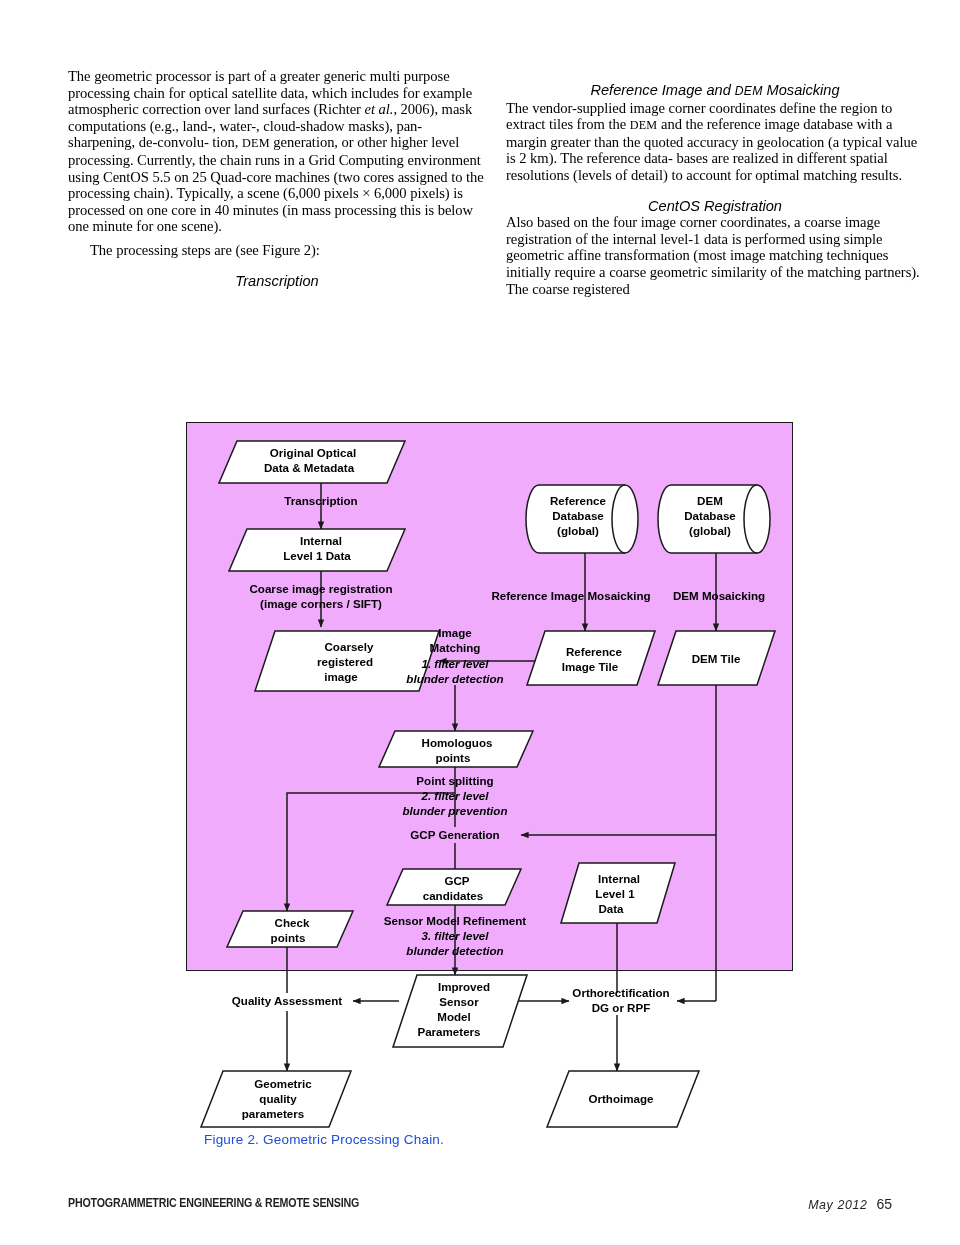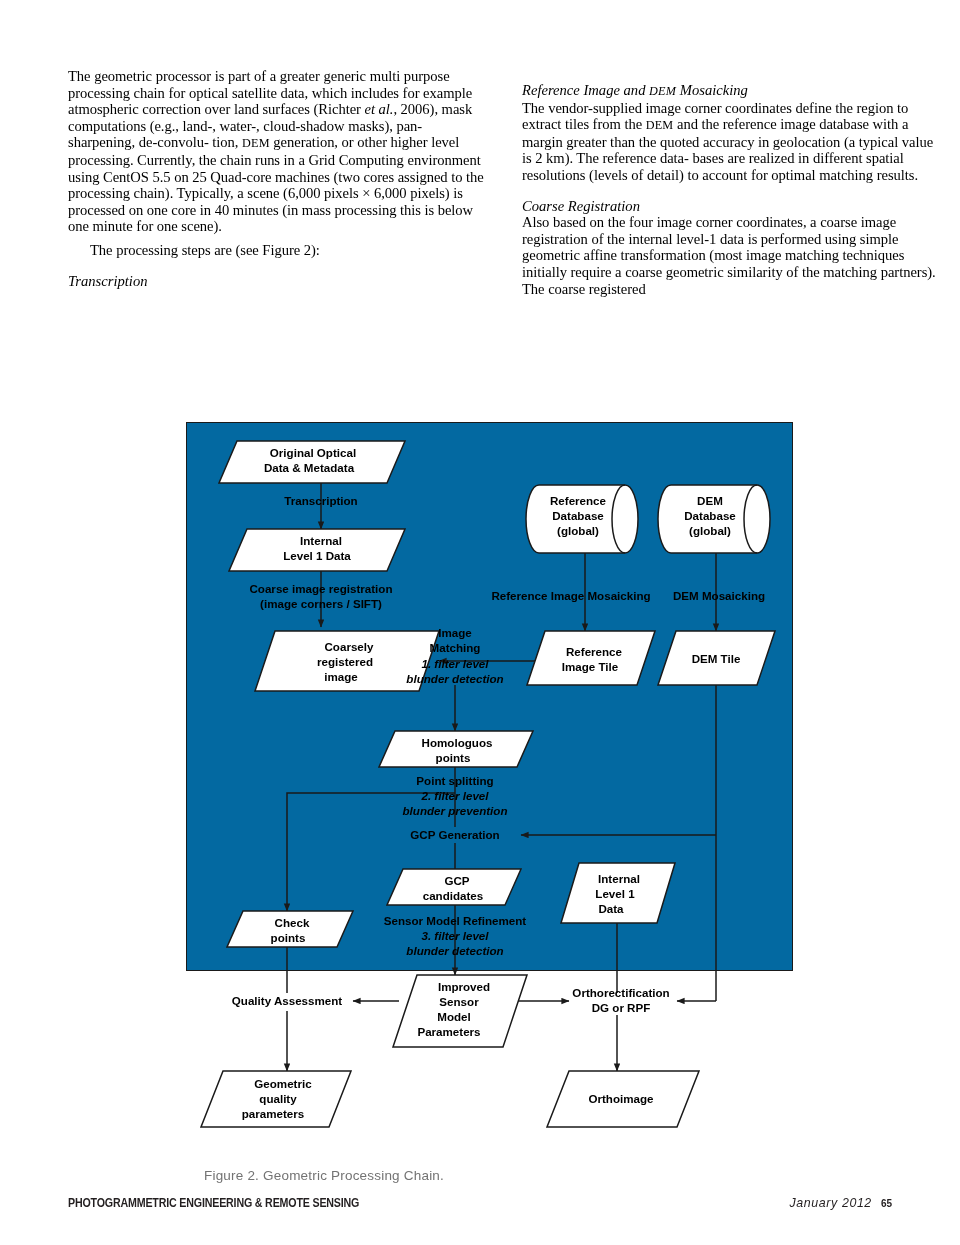--- a/index.html
+++ b/index.html
@@ -11,80 +11,81 @@
     position:relative;
     overflow:hidden;
   }
   .page { position:relative; width:960px; height:1245px; }
 
   
   .cols {
     position:absolute; left:68px; top:68px;
     width:872px;
     display:flex;
-    gap:36px;
+    gap:20px;
   }
   .col { width:418px; }
   .col p {
     margin:0;
     font-family:"Liberation Serif", serif;
     font-size:14.6px;
     line-height:16.6px;
     text-align:left;
     letter-spacing:-0.05px;
   }
   .col p.indent { text-indent:22px;margin-top:7px; }
   .col h3 {
     margin:14px 0 0 0;
-    font-family:Liberation Serif, serif;
+    font-family:Liberation Sans, sans-serif;
     font-style:italic;
     font-weight:normal;
     font-size:14.6px;
     line-height:16.6px;
+    text-align:center;
   }
   .sc { font-size:12.2px; letter-spacing:0.2px; }
   .it { font-style:italic; }
 
   
   .figure-box {
     position:absolute;
     left:186px; top:422px;
     width:607px; height:549px;
     border:1.6px solid #1a1a1a;
-    background:#0369a1;
+    background:#f0abfc;
     box-sizing:border-box;
   }
   .figure-svg { position:absolute; left:0; top:0; }
   .fig-caption {
     position:absolute;
-    left:204px; top:1168px;
+    left:204px; top:1132px;
     font-family:"Liberation Sans", sans-serif;
     font-size:13.5px;
-    color:#737373;
+    color:#1d4ed8;
     letter-spacing:0.2px;
   }
   .footer-left {
     position:absolute; left:68px; top:1196px;
     font-family:"Liberation Sans", sans-serif;
     font-size:12.4px;
     font-weight:600;
     letter-spacing:-0.2px;
     transform:scaleX(0.86);
     transform-origin:left center;
     color:#231f20;
   }
   .footer-right {
     position:absolute; right:68px; top:1196px;
     font-family:"Liberation Sans", sans-serif;
     font-size:12.4px;
     color:#231f20;
     white-space:nowrap;
   }
   .footer-right .mo { font-style:italic; letter-spacing:0.6px; }
-  .footer-right .pg { font-weight:700; margin-left:9px; font-size:10px; }
+  .footer-right .pg { font-weight:400; margin-left:9px; font-size:14px; }
 
   
   svg text {
     font-family:"Liberation Sans", sans-serif;
     font-size:11.6px;
     font-weight:700;
     fill:#000;
     text-anchor:middle;
   }
   svg text.ital { font-style:italic; }
@@ -122,21 +123,21 @@
 
       <h3>Reference Image and <span class="sc" style="font-style:italic">DEM</span> Mosaicking</h3>
 
       <p>The vendor-supplied image corner coordinates define the
       region to extract tiles from the <span class="sc">DEM</span> and the reference image
       database with a margin greater than the quoted accuracy in
       geolocation (a typical value is 2 km). The reference data-
       bases are realized in different spatial resolutions (levels of
       detail) to account for optimal matching results.</p>
 
-      <h3>Coarse Registration</h3>
+      <h3>CentOS Registration</h3>
 
       <p>Also based on the four image corner coordinates, a coarse image registration of the internal level-1 data is performed using simple geometric affine transformation (most image matching techniques initially require a coarse geometric similarity of the matching partners). The coarse registered</p>
     </div>
   </div>
 
   <div class="figure-box">
     <svg class="figure-svg" width="605" height="741" viewBox="0 0 605 741">
 
       <defs>
         <marker id="arrow" markerWidth="9" markerHeight="9" refX="7.6" refY="3.2" orient="auto" markerUnits="userSpaceOnUse">
@@ -312,16 +313,16 @@
         <text x="434" y="680">Orthoimage</text>
       </g>
 
     </svg>
   </div>
 
   <div class="fig-caption">Figure 2.  Geometric Processing Chain.</div>
 
   <div class="footer-left">PHOTOGRAMMETRIC ENGINEERING &amp; REMOTE SENSING</div>
   <div class="footer-right">
-    <span class="mo">January 2012</span><span class="pg">65</span>
+    <span class="mo">May 2012</span><span class="pg">65</span>
   </div>
 
 </div>
 
 </body></html>

